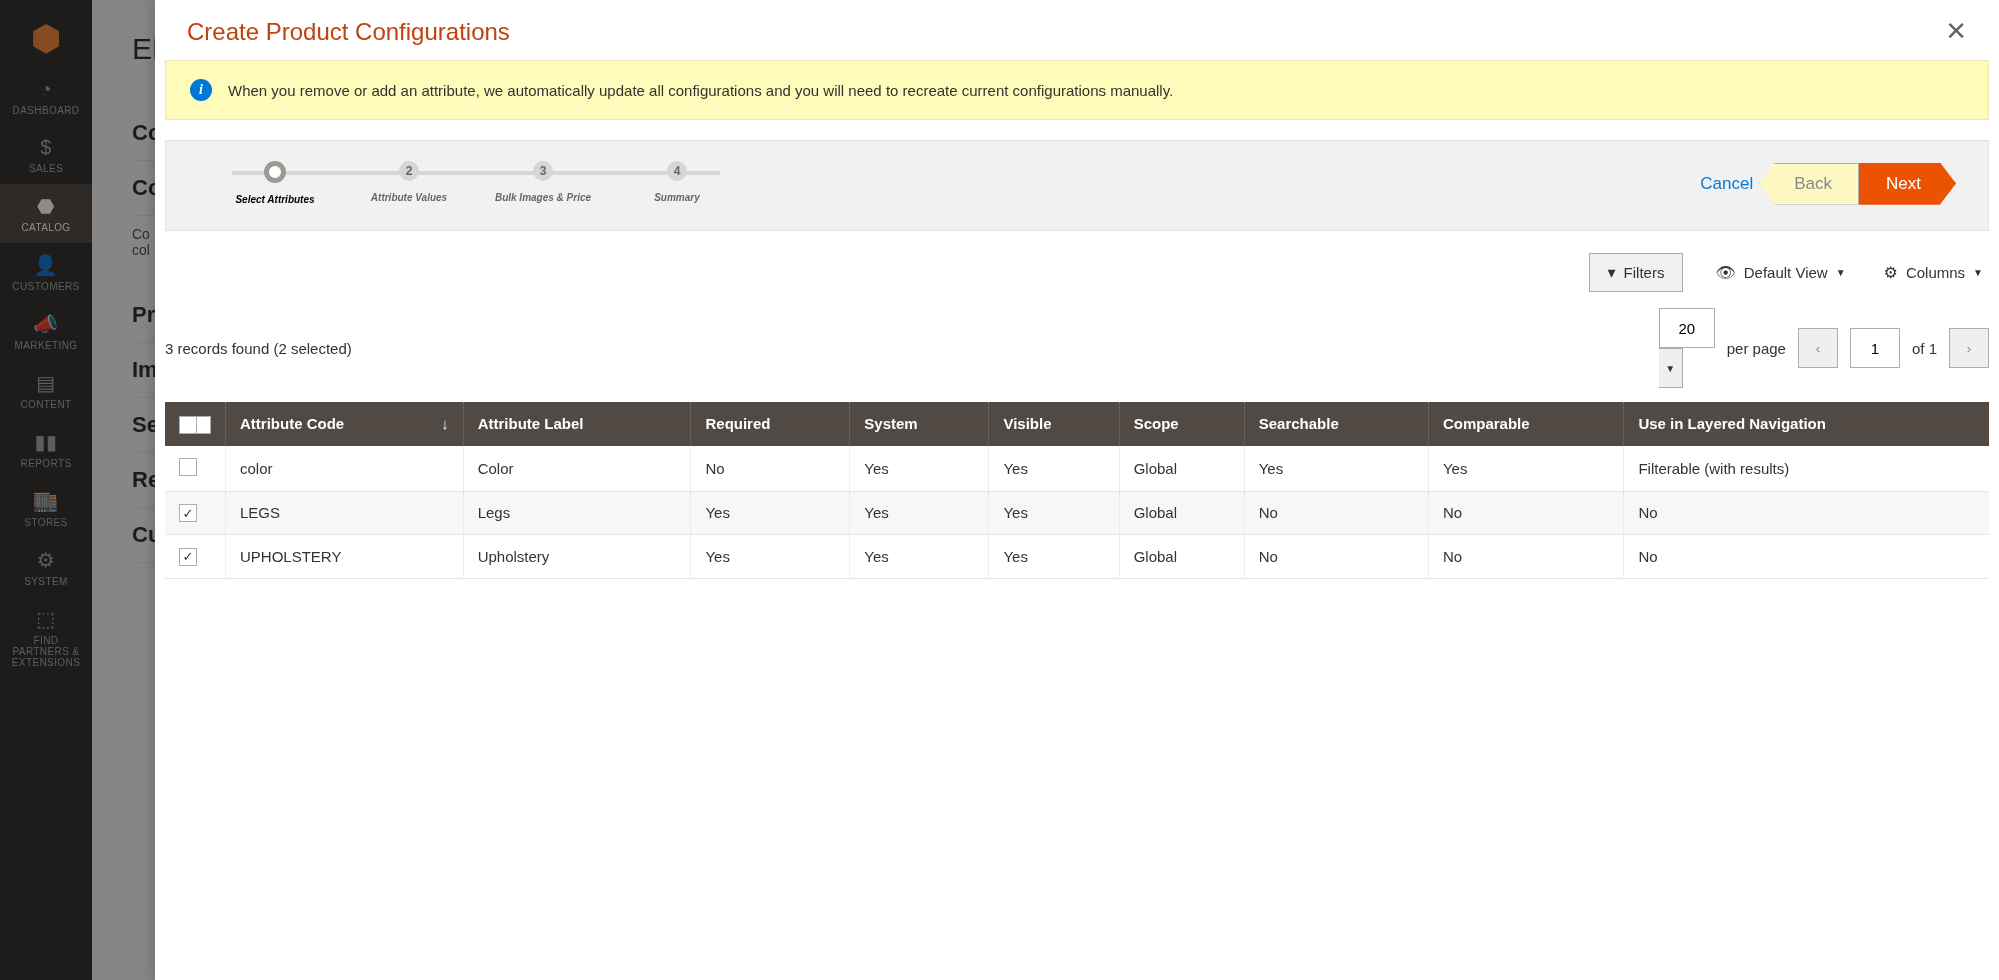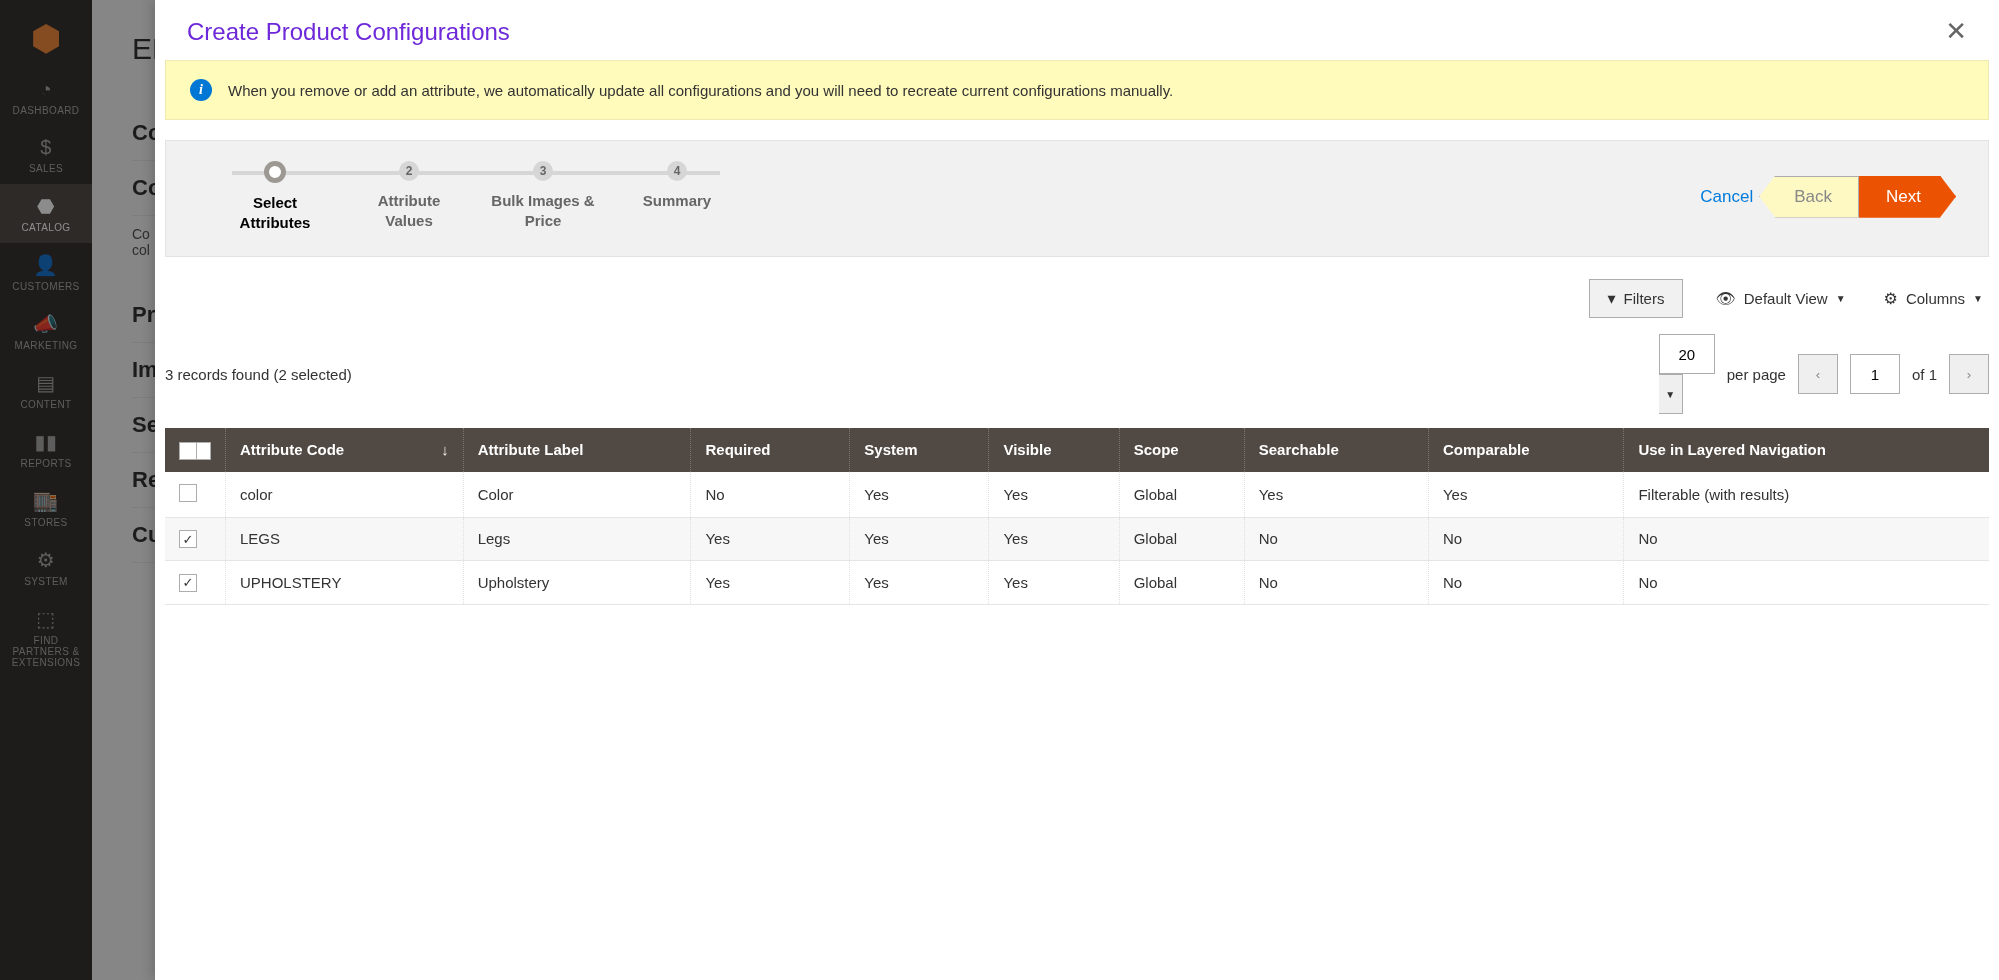--- a/index.html
+++ b/index.html
@@ -30,35 +30,35 @@
   .bg-content{position:absolute;left:92px;top:0;right:0;bottom:0;padding:24px 40px;color:#333;}
   .bg-title{font-size:30px;font-weight:300;color:#333;margin:8px 0 40px;}
   .bg-section{font-size:22px;font-weight:600;color:#333;padding:14px 0;border-bottom:1px solid #e3e3e3;}
 
   
   .overlay{position:absolute;inset:0;background:rgba(0,0,0,.45);z-index:5;}
 
   
   .modal{position:absolute;top:0;bottom:0;right:0;left:155px;background:var(--modal-bg);z-index:10;display:flex;flex-direction:column;box-shadow:-4px 0 10px rgba(0,0,0,.15);}
   .modal-header{display:flex;align-items:flex-start;justify-content:space-between;padding:18px 32px 14px;}
-  .modal-title{font-size:24px;color:#6d28d9;font-weight:400;}
+  .modal-title{font-size:24px;color:#c2410c;font-weight:400;}
   .close-x{font-size:26px;color:#666;background:none;border:none;cursor:pointer;padding:0;line-height:1;}
   .modal-body{flex:1;overflow:auto;padding:0 0 40px 0;}
 
   .notice{margin:0 10px 20px;background:var(--yellow);border:1px solid #efe8b0;padding:18px 24px;display:flex;align-items:center;gap:16px;color:#333;font-size:15px;}
   .notice .info-ic{width:22px;height:22px;border-radius:50%;background:#0077d5;color:#fff;display:flex;align-items:center;justify-content:center;font-style:italic;font-weight:700;font-family:Georgia,serif;font-size:14px;}
 
   
   .wizard-bar{background:#f1f1f1;border:1px solid #e3e3e3;margin:0 10px 4px;display:flex;align-items:center;justify-content:space-between;padding:20px 32px 24px 54px;}
   .steps{display:flex;gap:24px;align-items:flex-start;position:relative;}
   .steps-line{position:absolute;top:10px;left:12px;right:12px;height:4px;background:#d6d6d6;z-index:0;}
   .step{display:flex;flex-direction:column;align-items:center;text-align:center;width:110px;position:relative;z-index:1;}
   .step .bubble{width:20px;height:20px;border-radius:50%;background:#d6d6d6;color:#666;font-size:12px;display:flex;align-items:center;justify-content:center;margin-bottom:10px;font-weight:600;}
   .step.active .bubble{background:#fff;border:5px solid #9c9993;width:22px;height:22px;color:transparent;}
-  .step .label{font-size:15px;color:#666;line-height:1.3;font-weight:600;}
+  .step .label{font-size:10px;color:#666;line-height:1.3;font-weight:600;font-style:italic;}
   .step.active .label{color:#000;font-weight:700;}
   .wiz-actions{display:flex;align-items:center;}
   .link-btn{background:none;border:none;color:var(--blue-link);font-size:17px;cursor:pointer;font-weight:500;}
   .btn{font-size:17px;padding:10px 26px;border:1px solid #adadad;background:#fef9c3;color:#555;cursor:pointer;position:relative;}
   .btn-back{clip-path:polygon(16px 0,100% 0,100% 100%,16px 100%,0 50%);padding-left:34px;color:#888;}
   .btn-next{background:var(--orange);color:#fff;border-color:var(--orange);clip-path:polygon(0 0,calc(100% - 16px) 0,100% 50%,calc(100% - 16px) 100%,0 100%);padding-right:34px;}
 
   
   .step-head{display:flex;justify-content:space-between;align-items:flex-start;padding:22px 10px 8px;}
   .step-head h2{font-size:27px;font-weight:400;margin:0 0 8px;color:#333;}

